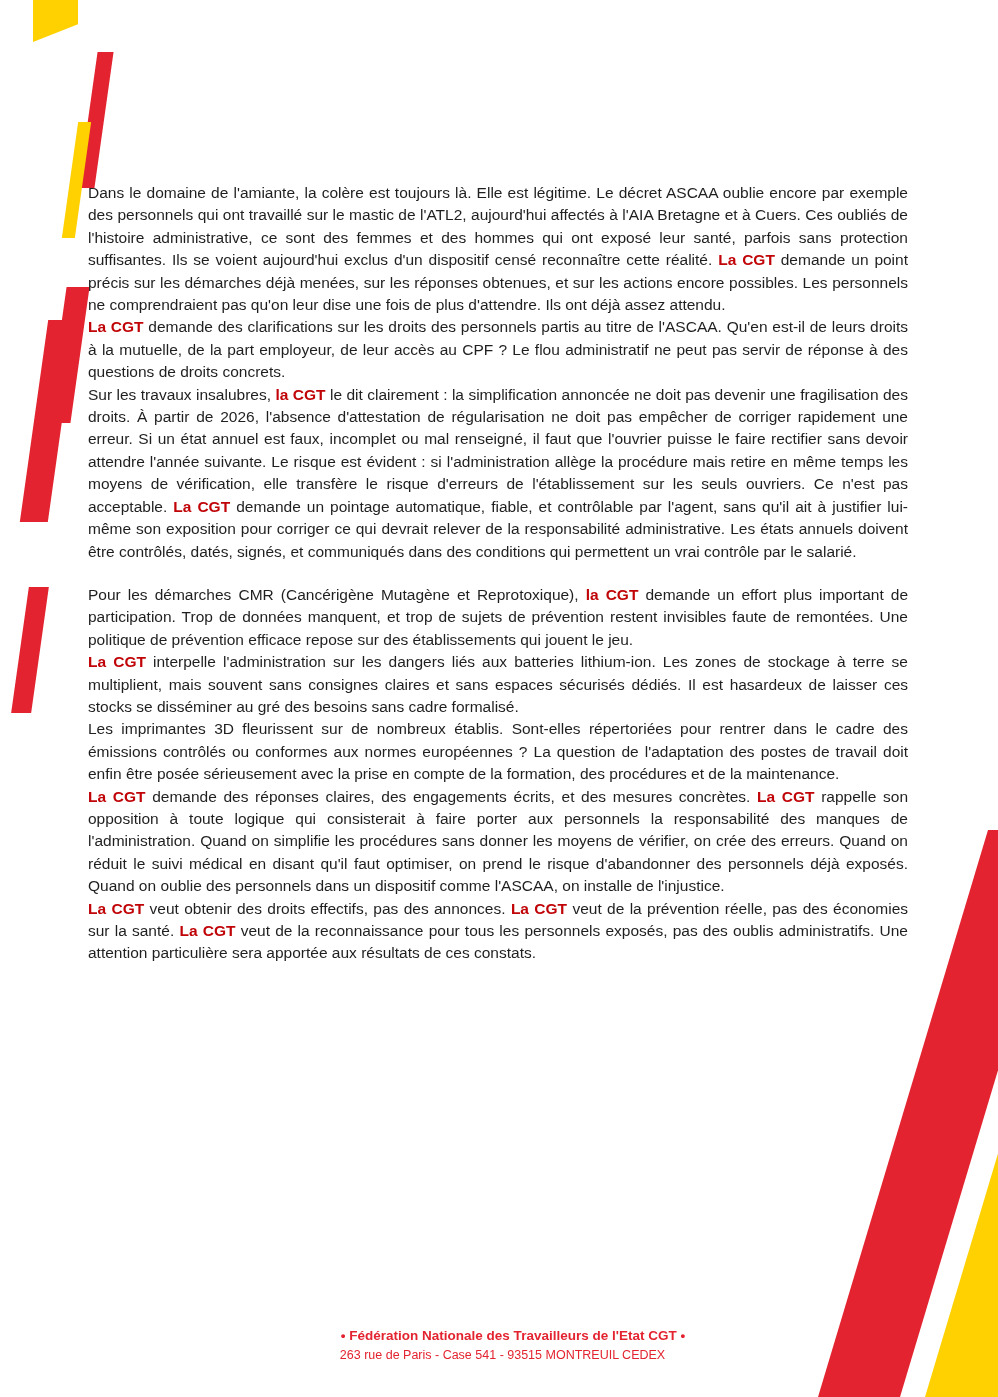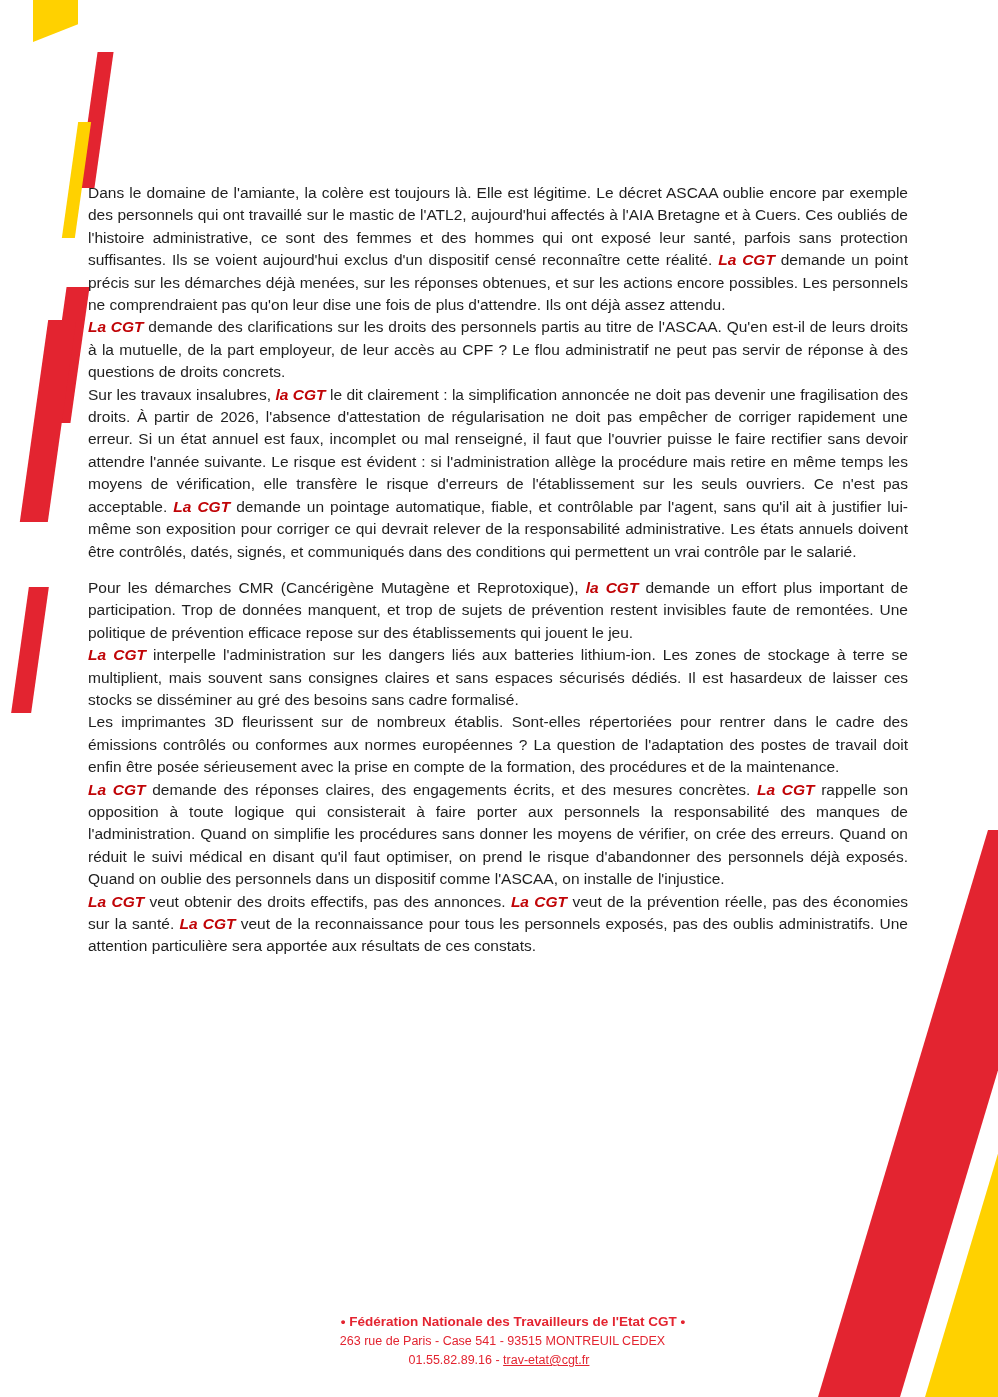--- a/index.html
+++ b/index.html
@@ -40,22 +40,22 @@
     position: absolute;
     left: 88px;
     top: 182px;
     width: 820px;
     font-size: 15.5px;
     line-height: 22.4px;
     color: var(--body-text, #1f1f1f);
     text-align: justify;
   }
   .content p { margin: 0; }
-  .content p.space-before { margin-top: 14px; }
-  .cgt { color: var(--cgt-red, #c00000); font-weight: bold; font-style: italic; }
+  .content p.space-before { margin-top: 21px; }
+  .cgt { color: var(--cgt-red, #c00000); font-weight: bold; }
 
   
   .footer {
     position: absolute;
     left: 0; right: 0;
     bottom: 30px;
     text-align: center;
     color: var(--footer-red, #e32430);
   }
   .footer .org     { font-weight: bold; font-size: 13.5px; margin-bottom: 5px; margin-left: 28px; }
@@ -86,18 +86,15 @@
       <p class="space-before"><span>Pour les démarches CMR (Cancérigène Mutagène et Reprotoxique), </span><span class="cgt">la CGT</span><span> demande un effort plus important de participation. Trop de données manquent, et trop de sujets de prévention restent invisibles faute de remontées. Une politique de prévention efficace repose sur des établissements qui jouent le jeu.</span></p>
       <p><span class="cgt">La CGT</span><span> interpelle l'administration sur les dangers liés aux batteries lithium-ion. Les zones de stockage à terre se multiplient, mais souvent sans consignes claires et sans espaces sécurisés dédiés. Il est hasardeux de laisser ces stocks se disséminer au gré des besoins sans cadre formalisé.</span></p>
       <p><span>Les imprimantes 3D fleurissent sur de nombreux établis. Sont-elles répertoriées pour rentrer dans le cadre des émissions contrôlés ou conformes aux normes européennes ? La question de l'adaptation des postes de travail doit enfin être posée sérieusement avec la prise en compte de la formation, des procédures et de la maintenance.</span></p>
       <p><span class="cgt">La CGT</span><span> demande des réponses claires, des engagements écrits, et des mesures concrètes. </span><span class="cgt">La CGT</span><span> rappelle son opposition à toute logique qui consisterait à faire porter aux personnels la responsabilité des manques de l'administration. Quand on simplifie les procédures sans donner les moyens de vérifier, on crée des erreurs. Quand on réduit le suivi médical en disant qu'il faut optimiser, on prend le risque d'abandonner des personnels déjà exposés. Quand on oublie des personnels dans un dispositif comme l'ASCAA, on installe de l'injustice.</span></p>
       <p><span class="cgt">La CGT</span><span> veut obtenir des droits effectifs, pas des annonces. </span><span class="cgt">La CGT</span><span> veut de la prévention réelle, pas des économies sur la santé. </span><span class="cgt">La CGT</span><span> veut de la reconnaissance pour tous les personnels exposés, pas des oublis administratifs. Une attention particulière sera apportée aux résultats de ces constats.</span></p>
     </main>
 
   <footer class="footer">
     <div class="org">• Fédération Nationale des Travailleurs de l'Etat CGT •</div>
     <div class="addr">263 rue de Paris - Case 541 - 93515 MONTREUIL CEDEX</div>
-    <div class="contact">
-      <span>01.55.82.89.16 - </span><a href="#">trav-etat@cgt.fr</a>
-    </div>
   </footer>
 
 </div>
 
 </body></html>

